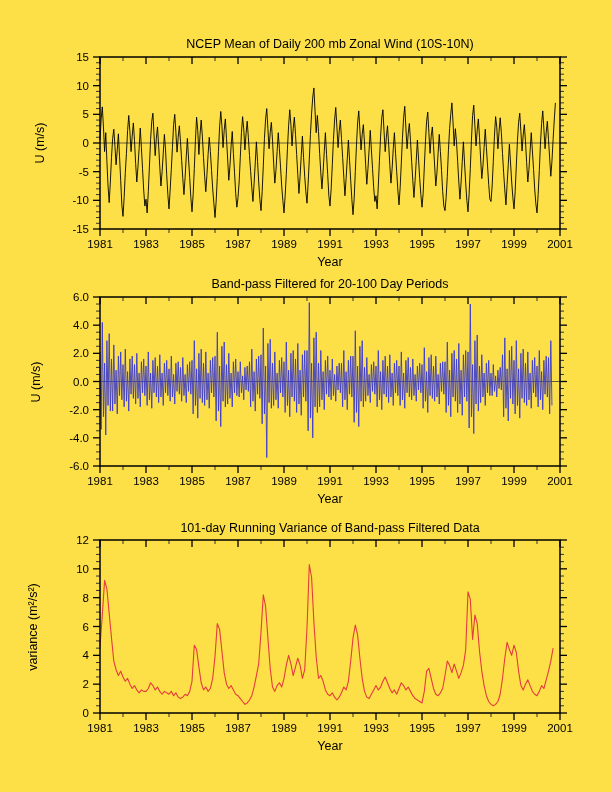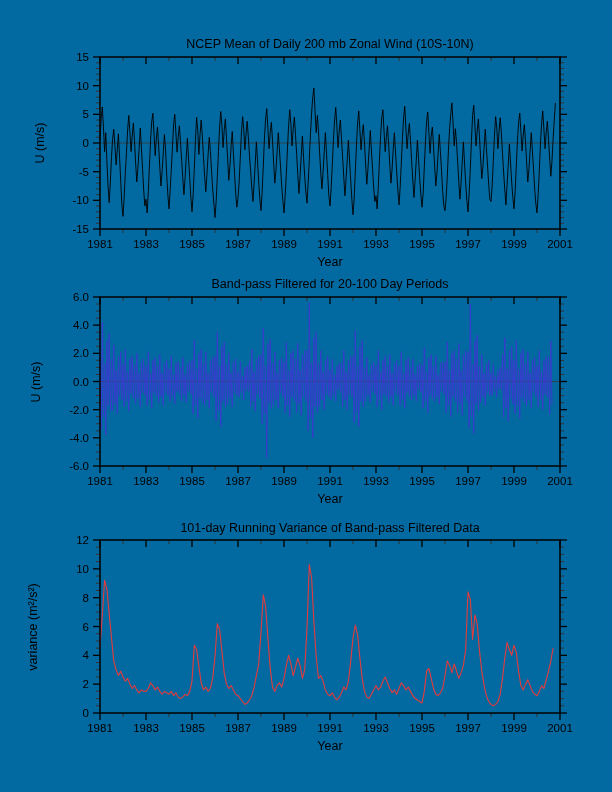--- a/index.html
+++ b/index.html
@@ -1,16 +1,16 @@
 <!DOCTYPE html>
 <html><head>
 <meta charset="utf-8">
 <style>
   html,body{margin:0;padding:0;background:#ffffff;}
-  .page{position:relative;width:612px;height:792px;background:#0369a1;overflow:hidden;
+  .page{position:relative;width:612px;height:792px;background:#fde047;overflow:hidden;
         font-family:"Liberation Sans", sans-serif;}
   svg text{font-family:"Liberation Sans", sans-serif;fill:#000000;}
   .title-text{font-size:12.5px;}
   .axis-label{font-size:12.5px;}
   .tick-label{font-size:11.5px;}
 </style>
 </head>
 <body>
 
 <div class="page">

